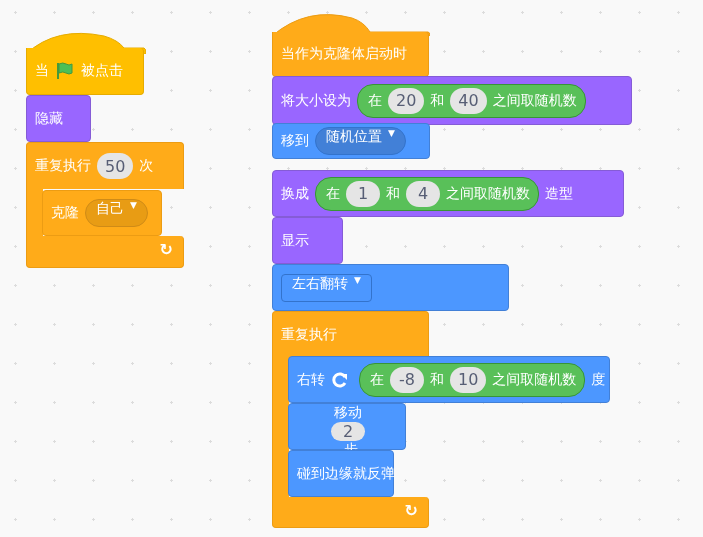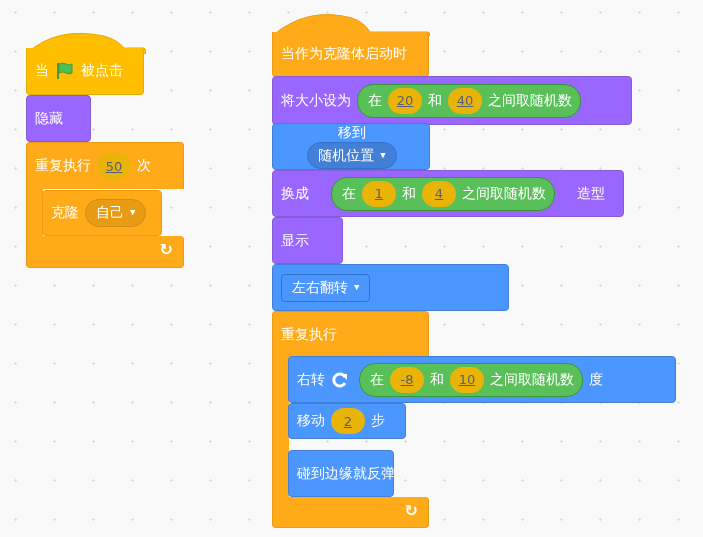--- a/index.html
+++ b/index.html
@@ -9,25 +9,25 @@
     background-size:39px 39px;background-position:-4px -7px;
     font-family:"DejaVu Sans","Liberation Sans",sans-serif;}
   .blk{position:absolute;box-sizing:border-box;color:#fff;font-size:14px;
     display:flex;align-items:center;white-space:nowrap;border-radius:4px;padding-left:8px;}
   .ev{background:#ffbf00;border:1px solid #e6ac00;}
   .ctl{background:#ffab19;border:1px solid #ec9c13;}
   .looks{background:#9966ff;border:1px solid #855cd6;}
   .motion{background:#4c97ff;border:1px solid #4280d7;}
   .hat{position:absolute;box-sizing:border-box;}
   .lbl{margin-right:6px;}
-  .oval{background:#eab308;color:#575e75;border-radius:14px;height:26px;min-width:34px;
-    display:inline-flex;align-items:center;justify-content:center;padding:0 8px;box-sizing:border-box;margin-right:6px;font-size:13px;text-decoration:underline;}
+  .oval{background:#e5e5e5;color:#575e75;border-radius:14px;height:26px;min-width:34px;
+    display:inline-flex;align-items:center;justify-content:center;padding:0 8px;box-sizing:border-box;margin-right:6px;font-size:16px;}
   .green{background:#59c059;border:1px solid #389438;border-radius:16px;height:34px;
     display:inline-flex;align-items:center;padding-left:10px;padding-right:8px;box-sizing:border-box;margin-right:6px;}
-  .dd{display:inline-flex;align-items:center;height:28px;border-radius:14px;padding:0 10px;box-sizing:border-box;margin-right:6px;font-family:Liberation Mono, monospace;}
+  .dd{display:inline-flex;align-items:flex-start;height:28px;border-radius:14px;padding:0 10px;box-sizing:border-box;margin-right:6px;}
   .dd .arrow{font-size:9px;margin-left:6px;}
   .dd-ctl{background:#e89c14;border:1px solid #cf8b17;}
   .dd-motion{background:#4280d7;border:1px solid #3373cc;}
   .dd-motion-sq{background:#4c97ff;border:1px solid #3373cc;border-radius:4px;}
   .loop-arrow{position:absolute;font-size:16px;color:#fff;font-weight:bold;}
   .flag{display:inline-block;width:18px;height:18px;margin-right:8px;}
 </style>
 </head>
 <body>
 
@@ -74,28 +74,28 @@
   <div class="blk looks" style="left:272px;top:76px;width:360px;height:49px;">
     <span class="lbl">将大小设为</span>
     <span class="green">
       <span class="lbl">在</span>
       <span class="oval">20</span>
       <span class="lbl">和</span>
       <span class="oval">40</span>
       <span>之间取随机数</span>
     </span>
   </div>
-  <div class="blk motion" style="left:272px;top:123px;width:158px;height:47px;flex-direction:column;">
+  <div class="blk motion" style="left:272px;top:123px;width:158px;height:36px;">
     <span class="lbl">移到</span>
     <span class="dd dd-motion">
       <span>随机位置</span>
       <span class="arrow">▼</span>
     </span>
   </div>
-  <div class="blk looks" style="left:272px;top:170px;width:352px;height:47px;gap:16px;">
+  <div class="blk looks" style="left:272px;top:170px;width:352px;height:47px;">
     <span class="lbl">换成</span>
     <span class="green">
       <span class="lbl">在</span>
       <span class="oval">1</span>
       <span class="lbl">和</span>
       <span class="oval">4</span>
       <span>之间取随机数</span>
     </span>
     <span>造型</span>
   </div>
@@ -105,36 +105,36 @@
   <div class="blk motion" style="left:272px;top:264px;width:237px;height:47px;">
     <span class="dd dd-motion-sq">
       <span>左右翻转</span>
       <span class="arrow">▼</span>
     </span>
   </div>
   <div class="blk ctl" style="left:272px;top:311px;width:157px;height:47px;border-radius:4px 4px 0 0;border-bottom:none;">
     <span>重复执行</span>
   </div>
   <div style="position:absolute;left:272px;top:356px;width:16px;height:142px;background:#ffab19;border-left:1px solid #ec9c13;"></div>
-  <div class="blk motion" style="left:288px;top:356px;width:388px;height:47px;">
+  <div class="blk motion" style="left:288px;top:356px;width:322px;height:47px;">
     <span class="lbl">右转</span>
     <svg width="18" height="18" viewBox="0 0 18 18" style="margin-right:10px">
       <path d="M14 6 A6 6 0 1 0 14 12" fill="none" stroke="#fff" stroke-width="3"></path>
       <path d="M10 3 L16 3 L16 9 Z" fill="#fff"></path>
     </svg>
     <span class="green">
       <span class="lbl">在</span>
       <span class="oval">-8</span>
       <span class="lbl">和</span>
       <span class="oval">10</span>
       <span>之间取随机数</span>
     </span>
     <span>度</span>
   </div>
-  <div class="blk motion" style="left:288px;top:403px;width:118px;height:36px;">
+  <div class="blk motion" style="left:288px;top:403px;width:118px;height:47px;flex-direction:column;">
     <span class="lbl">移动</span>
     <span class="oval">2</span>
     <span>步</span>
   </div>
   <div class="blk motion" style="left:288px;top:450px;width:106px;height:47px;text-align:right;">
     <span>碰到边缘就反弹</span>
   </div>
   <div class="blk ctl" style="left:272px;top:497px;width:157px;height:31px;border-radius:0 4px 4px 4px;border-top:none;">
     <span class="loop-arrow" style="right:10px;top:4px">↻</span>
   </div>

